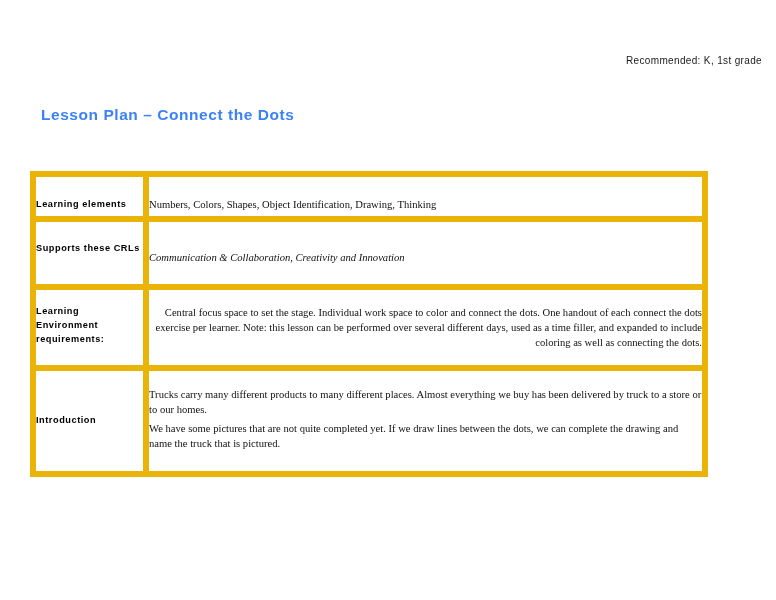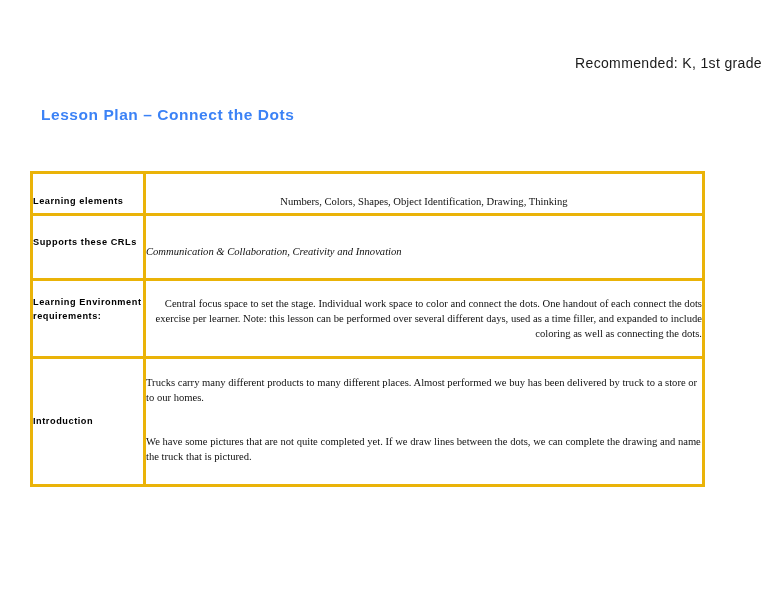--- a/index.html
+++ b/index.html
@@ -22,21 +22,21 @@
     height: 600px;
     box-sizing: border-box;
   }
 
   
   .doc-header {
     position: absolute;
     top: 55px;
     right: 14px;
     font-family: "Liberation Sans", sans-serif;
-    font-size: 14px;
+    font-size: 10px;
     letter-spacing: 0.35px;
     color: #1a1a1a;
     text-align: right;
     white-space: nowrap;
   }
 
   
   .doc-title {
     position: absolute;
     top: 106px;
@@ -52,21 +52,21 @@
   
   .lesson-table {
     position: absolute;
     left: 30px;
     top: 171px;
     width: 672px;
     border-collapse: collapse;
     table-layout: fixed;
   }
   .lesson-table td {
-    border: 3px solid #eab308;
+    border: 6px solid #eab308;
     vertical-align: top;
     padding: 0;
   }
 
   .col-label {
     width: 113px;
   }
   .col-content {
     width: 559px;
   }
@@ -91,26 +91,26 @@
     font-size: 10.6px;
     line-height: 1.45;
     color: #101010;
     padding: 19px 10px 8px 10px;
     text-align: left;
   }
   .content-cell p {
     margin: 0;
   }
   .content-cell p + p {
-    margin-top: 28px;
+    margin-top: 3px;
   }
 
   
   .row-learning-elements .label-cell { padding-top: 21px; }
-  .row-learning-elements .content-cell { padding-top: 20px; padding-bottom: 4px; text-align: center; }
+  .row-learning-elements .content-cell { padding-top: 20px; padding-bottom: 4px; }
 
   .row-standards .label-cell { padding-top: 17px; }
   .row-standards .content-cell { padding-top: 20px; padding-bottom: 26px; }
 
   .row-crls .label-cell { padding-top: 20px; }
   .row-crls .content-cell { padding-top: 28px; padding-bottom: 18px; font-style: italic; }
 
   .row-environment .label-cell { padding-top: 15px; }
   .row-environment .content-cell { padding-top: 15px; padding-bottom: 14px; text-align: right; }
 
@@ -150,21 +150,21 @@
       <tr class="row-environment">
         <td class="label-cell">Learning Environment requirements:</td>
         <td class="content-cell">
           <p>Central focus space to set the stage.  Individual work space to color and connect the dots.  One handout of each connect the dots exercise per learner.  Note:  this lesson can be performed over several different days, used as a time filler, and expanded to include coloring as well as connecting the dots.</p>
         </td>
       </tr>
 
       <tr class="row-introduction">
         <td class="label-cell middle">Introduction</td>
         <td class="content-cell">
-          <p>Trucks carry many different products to many different places.  Almost performed we buy has been delivered by truck to a store or to our homes.</p>
+          <p>Trucks carry many different products to many different places.  Almost everything we buy has been delivered by truck to a store or to our homes.</p>
           <p>We have some pictures that are not quite completed yet.  If we draw lines between the dots, we can complete the drawing and name the truck that is pictured.</p>
         </td>
       </tr>
 
     </tbody>
   </table>
 
 </div>
 
 </body></html>

